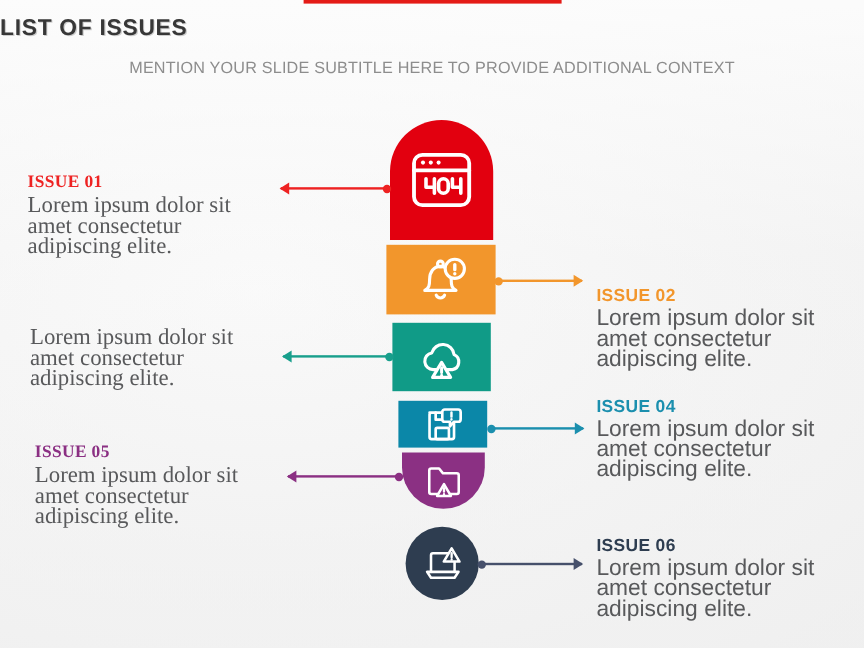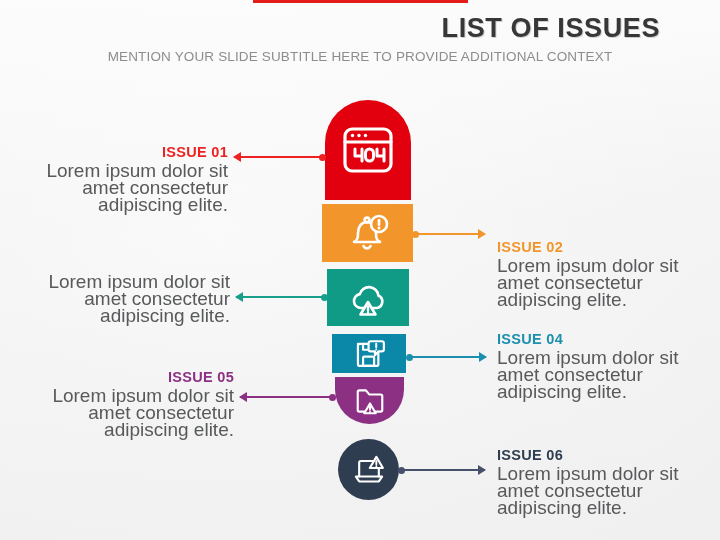--- a/index.html
+++ b/index.html
@@ -22,22 +22,22 @@
     pointer-events:none;
   }
 
   
   .accent-bar{
     position:absolute;left:253px;top:-3px;width:215px;height:6px;
     background:#e41b17;
   }
   .title{
     position:absolute;left:0;top:13px;width:660px;
-    text-align:right;
-    font-size:27px;font-weight:bold;letter-spacing:.6px;
+    text-align:left;
+    font-size:19px;font-weight:bold;letter-spacing:.6px;
     color:#373737;
     text-shadow:1px 1px 0 rgba(0,0,0,.18);
   }
   .subtitle{
     position:absolute;left:0;top:49px;width:720px;
     text-align:center;
     font-size:13.5px;letter-spacing:.15px;
     color:#8d8d8d;
   }
 
@@ -62,21 +62,21 @@
               border-top:5px solid transparent;border-bottom:5px solid transparent;}
   .conn.left .dot{right:-1px;}
   .conn.left .head{left:-1px;border-right-width:8px;border-right-style:solid;}
   .conn.right .dot{left:-1px;}
   .conn.right .head{right:-1px;border-left-width:8px;border-left-style:solid;}
 
   
   .txt{position:absolute;width:205px;}
   .txt .lbl{font-size:14.5px;font-weight:bold;letter-spacing:.3px;margin-bottom:2px;}
   .txt .body{font-size:19px;color:#58595b;line-height:17px;}
-  .txt.rt{text-align:right;}
+  .txt.rt{font-family:Liberation Serif, serif;}
   .txt.lf{text-align:left;}
 </style>
 </head>
 <body>
 
 <div id="slide">
 
   <div class="accent-bar"></div>
   <div class="title">LIST OF ISSUES</div>
   <div class="subtitle">MENTION YOUR SLIDE SUBTITLE HERE TO PROVIDE ADDITIONAL CONTEXT</div>

